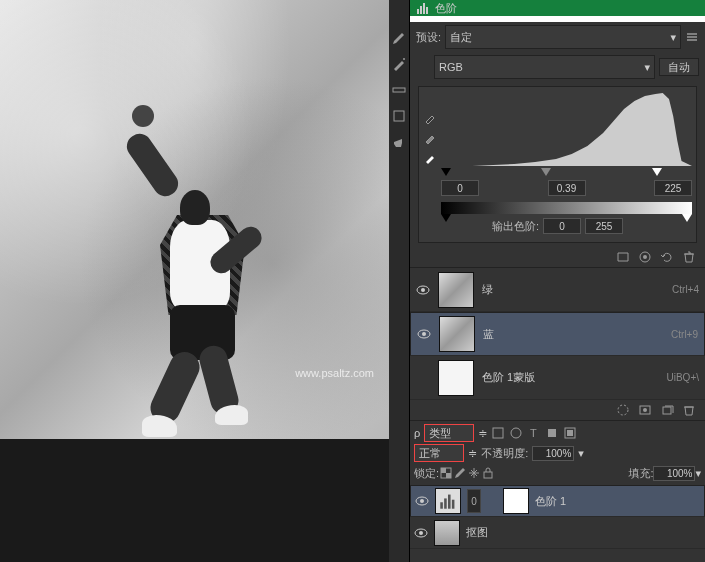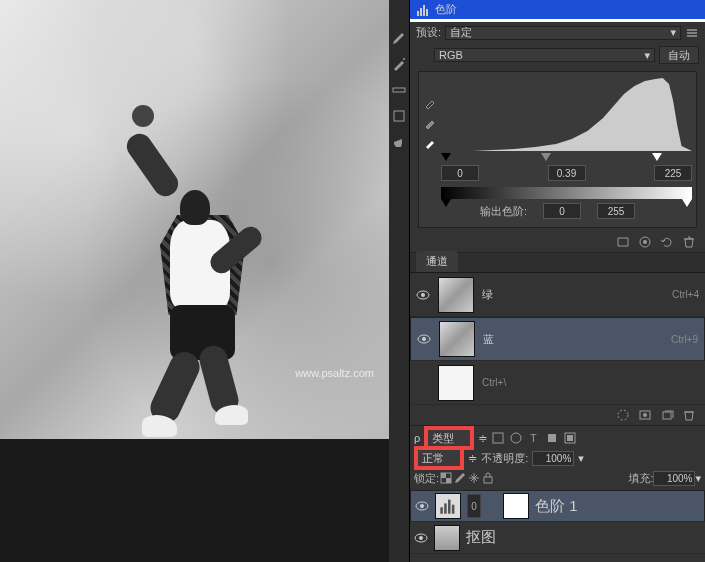--- a/index.html
+++ b/index.html
@@ -16,67 +16,67 @@
 .shorts{position:absolute;left:50px;top:155px;width:65px;height:55px;background:#1a1a1a;border-radius:10px}
 .leg1{position:absolute;left:40px;top:200px;width:30px;height:75px;background:#333;border-radius:15px;transform:rotate(25deg)}
 .leg2{position:absolute;left:85px;top:195px;width:28px;height:70px;background:#333;border-radius:15px;transform:rotate(-15deg)}
 .shoe1{position:absolute;left:22px;top:265px;width:35px;height:22px;background:#eee;border-radius:40% 60% 20% 20%}
 .shoe2{position:absolute;left:95px;top:255px;width:33px;height:20px;background:#eee;border-radius:60% 40% 20% 20%}
 .watermark{position:absolute;bottom:5px;right:8px;font-size:20px;font-weight:bold;color:#fff;text-shadow:1px 1px 2px #000}
 .wm2{position:absolute;bottom:60px;right:15px;font-size:11px;color:rgba(255,255,255,.7)}
 .toolstrip{position:absolute;left:389px;top:0;width:21px;height:562px;background:#2a2a2a;border-right:1px solid #000;padding-top:30px;display:flex;flex-direction:column;align-items:center;gap:10px}
 .toolstrip .ti{width:16px;height:16px;color:#999;cursor:pointer}
 .panels{position:absolute;left:410px;top:0;right:0;bottom:0;background:#333;display:flex;flex-direction:column}
-.titlebar{height:22px;background:#1d4ed8;display:flex;align-items:center;padding:0 6px;gap:5px;border-bottom:3px solid #ffffff}
+.titlebar{height:22px;background:#15803d;display:flex;align-items:center;padding:0 6px;gap:5px;border-bottom:6px solid #ffffff}
 .titlebar .ic{width:14px;height:14px}
 .row{display:flex;align-items:center;gap:4px;padding:3px 6px}
 .label{color:#bbb}
-select,.sel{flex:1;background:#3a3a3a;border:1px solid #222;height:14px;color:#ccc;padding:0 4px;font-size:11px}
+select,.sel{flex:1;background:#3a3a3a;border:1px solid #222;height:24px;color:#ccc;padding:0 4px;font-size:11px}
 .sel{display:flex;align-items:center;justify-content:space-between}
 .btn{background:#3a3a3a;border:1px solid #222;height:18px;padding:0 8px;color:#ccc;cursor:pointer;font-size:11px}
 .histbox{margin:4px 8px;background:#3a3a3a;border:1px solid #222;padding:4px}
 .hist{height:75px;position:relative;background:#3a3a3a}
 .hist svg{width:100%;height:100%}
 .slider-track{height:10px;position:relative;margin-top:2px}
 .tri{position:absolute;width:0;height:0;border-left:5px solid transparent;border-right:5px solid transparent;top:0}
 .tri.black{border-top:8px solid #000;left:0}
 .tri.gray{border-top:8px solid #888;left:40%}
 .tri.white{border-top:8px solid #fff;right:0}
 .numrow{display:flex;justify-content:space-between;padding:2px 0}
 .numbox{width:38px;height:16px;background:#2a2a2a;border:1px solid #555;text-align:center;color:#ccc;font-size:10px}
 .gradient{height:12px;background:linear-gradient(90deg,#000,#fff);margin-top:4px;position:relative}
-.outrow{display:flex;align-items:center;justify-content:center;gap:16px;padding:4px 0}
+.outrow{display:flex;align-items:center;justify-content:center;gap:4px;padding:4px 0}
 .panel-tabs{height:20px;background:#2e2e2e;display:flex;align-items:flex-end;border-bottom:1px solid #1a1a1a;padding-left:6px}
 .tab{padding:3px 10px;background:#3a3a3a;border-radius:3px 3px 0 0;margin-right:2px;font-size:11px;cursor:pointer}
 .iconrow{display:flex;justify-content:flex-end;gap:6px;padding:3px 8px;background:#333;border-bottom:1px solid #222}
 .iconrow .ib{width:16px;height:14px;color:#999;cursor:pointer}
 .ch-list{background:#333}
 .ch-item{display:flex;align-items:center;height:44px;padding:0 6px;gap:8px;border-bottom:1px solid #2a2a2a}
 .ch-item.sel{background:#4a5568}
 .eye{width:14px;height:14px;cursor:pointer}
 .thumb{width:36px;height:36px;background:#888;border:1px solid #111}
 .thumb.bw{background:linear-gradient(135deg,#ddd 0%,#999 50%,#ccc 100%)}
 .thumb.white{background:#f5f5f5}
 .ch-name{flex:1}
 .shortcut{color:#888;font-size:10px}
 .layer-opts{background:#333;padding:2px 4px}
 .opt-row{display:flex;align-items:center;gap:4px;height:20px}
-.minisel{background:#3a3a3a;border:4px solid #ef4444;height:16px;padding:8px 4px;min-width:50px;display:flex;align-items:center}
+.minisel{background:#3a3a3a;border:1px solid #ef4444;height:16px;padding:8px 4px;min-width:50px;display:flex;align-items:center}
 .pct{background:#2a2a2a;border:1px solid #555;width:42px;height:15px;font-size:10px;text-align:right;padding-right:2px}
 .lockrow{display:flex;align-items:center;gap:0;height:20px}
 .lockrow .li{width:14px;height:14px;color:#999}
 .layer-list{flex:1;background:#333;overflow:hidden}
 .layer{display:flex;align-items:center;height:32px;padding:0 4px;gap:6px;border-bottom:1px solid #2a2a2a}
 .layer.sel{background:#4a5568}
 .lthumb{width:26px;height:26px;border:1px solid #111;background:#888}
 .lthumb.adj{background:#ddd;display:flex;align-items:center;justify-content:center;font-size:14px;color:#333}
 .lthumb.mask{background:#fff}
 .lthumb.real{background:linear-gradient(#ccc,#999)}
 .link{width:10px;color:#999;font-size:10px}
-.lname{flex:1;font-size:15px}
+.lname{flex:1;font-size:11px}
 .num0{width:14px;height:24px;background:#2a2a2a;border:1px solid #444;display:flex;align-items:center;justify-content:center;font-size:10px;color:#aaa}
 </style>
 </head>
 <body>
 
 <div class="canvas">
   <div class="figure">
     <div class="arm1"></div>
       <div class="fist"></div>
     <div class="shirt"></div>
@@ -191,23 +191,20 @@
         <circle cx="8" cy="7" r="2" fill="#999"></circle>
       </svg>
     <svg class="ib" viewBox="0 0 16 14">
         <path d="M4 7a4 4 0 1 1 1 3M4 7l-2-2m2 2l2-2" fill="none" stroke="#999"></path>
       </svg>
     <svg class="ib" viewBox="0 0 16 14">
         <path d="M4 4h8l-1 8H5zM3 4h10M7 2h2v2" fill="none" stroke="#999"></path>
       </svg>
   </div>
 
-  <div class="panel-tabs">
-    <div class="tab">通道</div>
-  </div>
   <div class="ch-list">
     <div class="ch-item">
       <svg class="eye" viewBox="0 0 14 14">
           <ellipse cx="7" cy="7" rx="6" ry="4" fill="none" stroke="#ccc"></ellipse>
           <circle cx="7" cy="7" r="2" fill="#ccc"></circle>
         </svg>
       <div class="thumb bw"></div>
       <span class="ch-name">绿</span>
       <span class="shortcut">Ctrl+4</span>
     </div>
@@ -216,21 +213,22 @@
           <ellipse cx="7" cy="7" rx="6" ry="4" fill="none" stroke="#ccc"></ellipse>
           <circle cx="7" cy="7" r="2" fill="#ccc"></circle>
         </svg>
       <div class="thumb bw"></div>
       <span class="ch-name">蓝</span>
       <span class="shortcut">Ctrl+9</span>
     </div>
     <div class="ch-item">
       <span style="width:14px"></span>
       <div class="thumb white"></div>
-      <span class="shortcut">Ctrl+\</span>
+      <span class="ch-name">色阶 1蒙版</span>
+      <span class="shortcut">UiBQ+\</span>
     </div>
   </div>
   <div class="iconrow">
     <svg class="ib" viewBox="0 0 16 14">
         <circle cx="8" cy="7" r="5" fill="none" stroke="#999" stroke-dasharray="2"></circle>
       </svg>
     <svg class="ib" viewBox="0 0 16 14">
         <rect x="3" y="3" width="10" height="8" fill="none" stroke="#999"></rect>
         <circle cx="8" cy="7" r="2" fill="#999"></circle>
       </svg>

